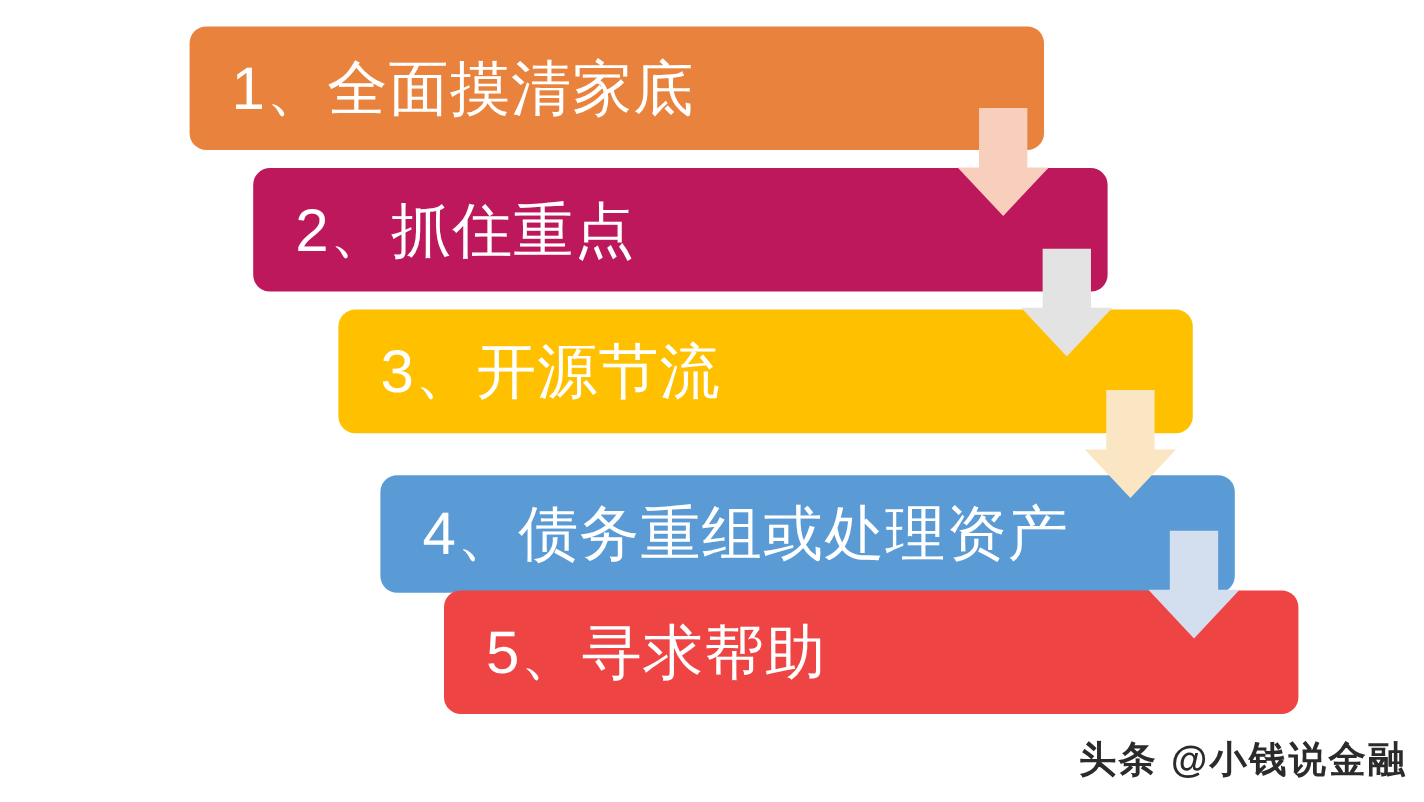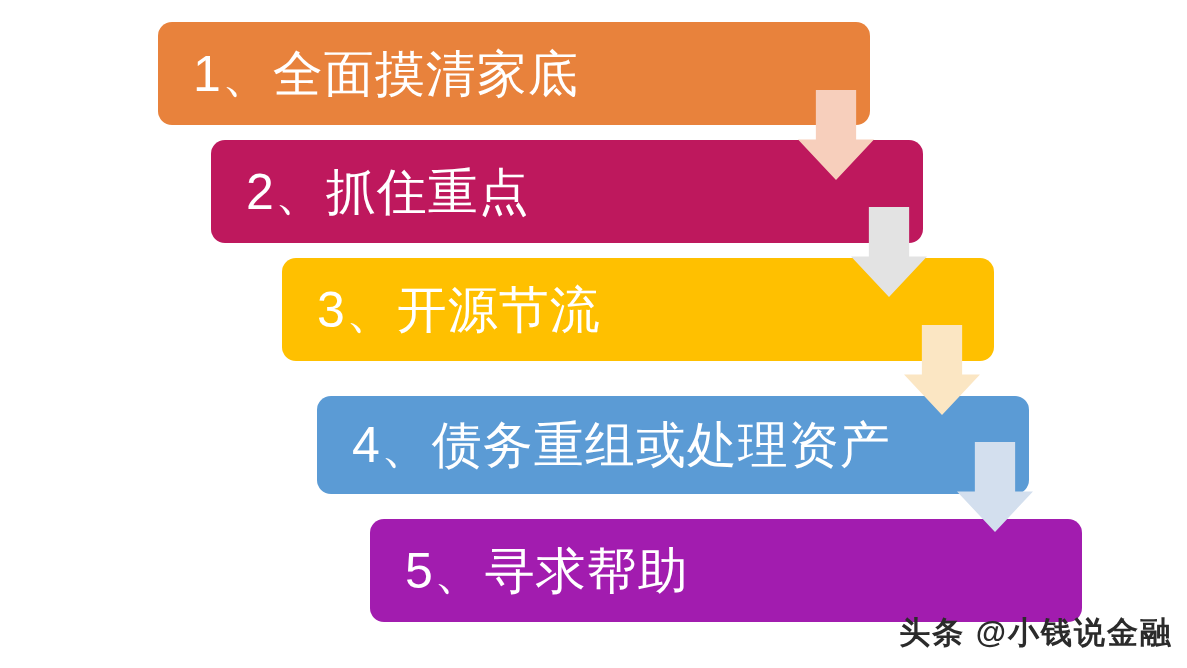--- a/index.html
+++ b/index.html
@@ -68,21 +68,21 @@
   </div>
 
   <div class="step" style="left: 264px; top: 258px; width: 712px; height: 103px; background: rgb(255, 192, 0); margin-left: 18px;">
     <span class="step-label" style="color: rgb(255, 255, 255);">3、开源节流</span>
   </div>
 
   <div class="step" style="left: 317px; top: 375px; width: 712px; height: 98px; background: rgb(91, 155, 213); margin-top: 21px;">
     <span class="step-label" style="color: rgb(255, 255, 255);">4、债务重组或处理资产</span>
   </div>
 
-  <div class="step" style="left: 370px; top: 492px; width: 712px; height: 103px; background: #a21caf; margin-top: 27px;">
+  <div class="step" style="left: 370px; top: 492px; width: 712px; height: 103px; background: #ef4444;">
     <span class="step-label" style="color: rgb(255, 255, 255);">5、寻求帮助</span>
   </div>
 
   <div class="arrow" style="left: 798px; top: 90px; width: 76px; height: 90px;">
       <svg width="76" height="90" viewBox="0 0 76 90">
         <polygon points="17.86,0 58.14,0 58.14,49.50000000000001 76,49.50000000000001 38,90 0,49.50000000000001 17.86,49.50000000000001" fill="#F7CFBC"></polygon>
       </svg>
     </div>
   <div class="arrow" style="left: 851px; top: 207px; width: 76px; height: 90px;">
       <svg width="76" height="90" viewBox="0 0 76 90">

